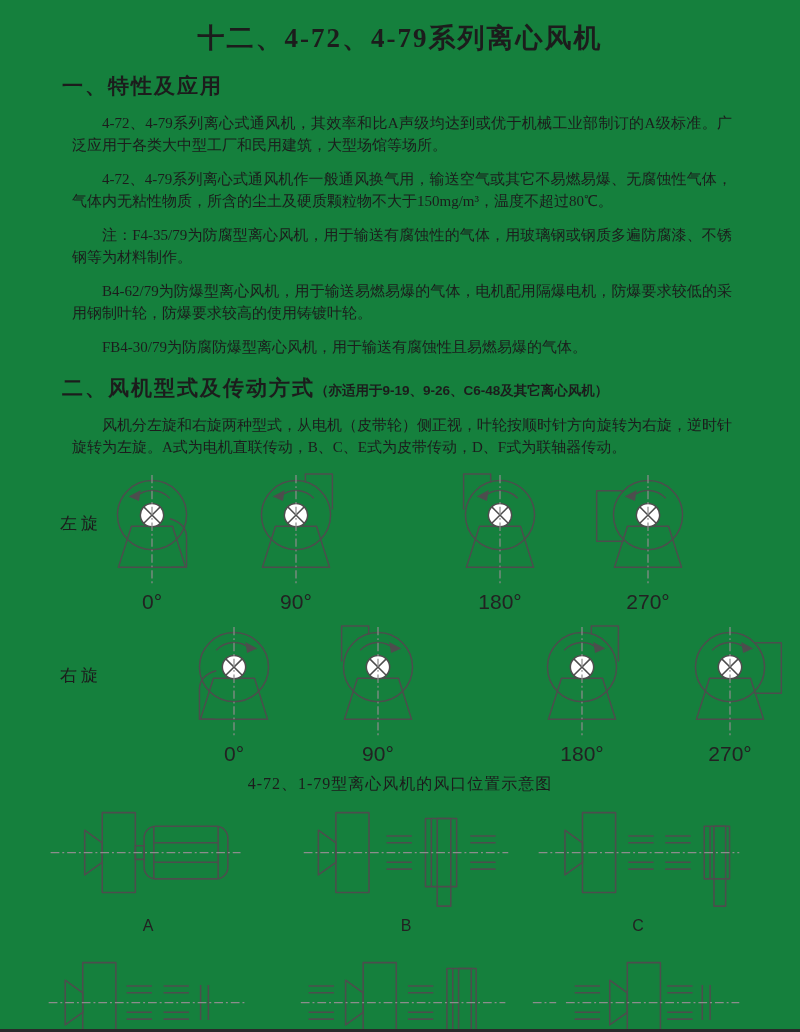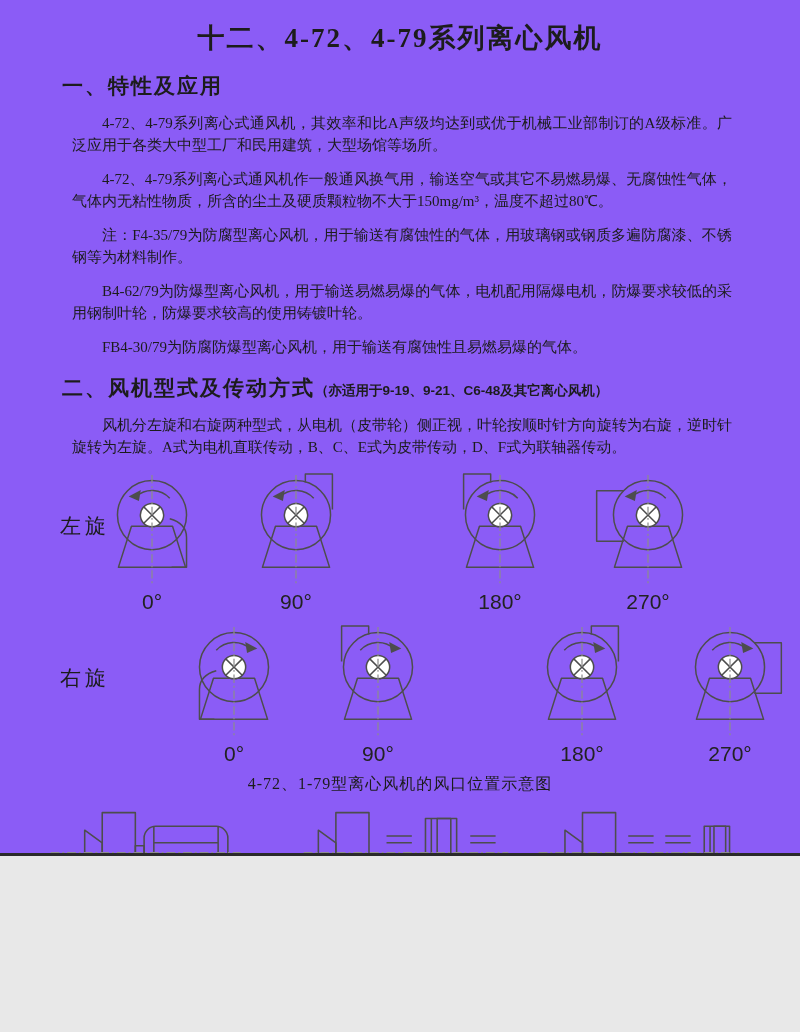--- a/index.html
+++ b/index.html
@@ -1,18 +1,18 @@
 <!DOCTYPE html>
 <html><head>
 <meta charset="utf-8">
 <style>
   html,body { margin:0; padding:0; background:#e8e8e8; }
   .page {
-    position:relative; width:800px; height:856px; margin:0 auto;
-    background:#8b5cf6; color:#1c1c1c; overflow:hidden;
+    position:relative; width:800px; height:1032px; margin:0 auto;
+    background:#15803d; color:#1c1c1c; overflow:hidden;
     font-family:"Liberation Serif", serif;
     box-sizing:border-box; border-bottom:3px solid #2a2a2a;
   }
   .title {
     margin:0; padding-top:20px; text-align:center;
     font-size:27px; font-weight:700; letter-spacing:2px;
     font-family:"Liberation Serif", serif;
   }
   .sec-head {
     margin:16px 0 6px 62px; font-size:21px; font-weight:700;
@@ -24,21 +24,21 @@
   }
   .bodytext { margin:0 56px 0 60px; font-size:15px; line-height:22px; text-align:justify; }
   .bodytext p { margin:12px; text-indent:2em; }
 
   
   .rot-block { position:relative; margin-top:14px; }
   .rot-row { position:relative; display:flex; margin-left:82px; align-items:flex-end; }
   .rot-row + .rot-row { margin-top:10px;justify-content:flex-end; }
   .rot-label {
     position:absolute; left:-22px; top:40px; width:70px;
-    font-size:21px; font-weight:500; letter-spacing:4px;
+    font-size:17px; font-weight:500; letter-spacing:4px;
     font-family:"Liberation Sans", sans-serif;
   }
   .rot-cell { width:140px; text-align:center; }
   .rot-cell.g1 { margin-left:4px; } .rot-cell.g2 { margin-left:64px; } .rot-cell.g3 { margin-left:8px; }
   .rot-cell svg { display:block; width:140px; height:117px; }
   .angle-label { font-size:21px; margin-top:1px; font-family:"Liberation Sans", sans-serif; color:#222; }
   .caption { text-align:center; font-size:16px; margin-top:8px; letter-spacing:1px; }
 
   
   .tr-block { margin-top:4px; }
@@ -64,21 +64,21 @@
 
   <h2 class="sec-head">一、特性及应用</h2>
   <div class="bodytext">
     <p>4-72、4-79系列离心式通风机，其效率和比A声级均达到或优于机械工业部制订的A级标准。广泛应用于各类大中型工厂和民用建筑，大型场馆等场所。</p>
     <p>4-72、4-79系列离心式通风机作一般通风换气用，输送空气或其它不易燃易爆、无腐蚀性气体，气体内无粘性物质，所含的尘土及硬质颗粒物不大于150mg/m³，温度不超过80℃。</p>
     <p>注：F4-35/79为防腐型离心风机，用于输送有腐蚀性的气体，用玻璃钢或钢质多遍防腐漆、不锈钢等为材料制作。</p>
     <p>B4-62/79为防爆型离心风机，用于输送易燃易爆的气体，电机配用隔爆电机，防爆要求较低的采用钢制叶轮，防爆要求较高的使用铸镀叶轮。</p>
     <p>FB4-30/79为防腐防爆型离心风机，用于输送有腐蚀性且易燃易爆的气体。</p>
   </div>
 
-  <h2 class="sec-head"><span>二、风机型式及传动方式</span><span class="note">（亦适用于9-19、9-21、C6-48及其它离心风机）</span></h2>
+  <h2 class="sec-head"><span>二、风机型式及传动方式</span><span class="note">（亦适用于9-19、9-26、C6-48及其它离心风机）</span></h2>
   <div class="bodytext">
     <p>风机分左旋和右旋两种型式，从电机（皮带轮）侧正视，叶轮按顺时针方向旋转为右旋，逆时针旋转为左旋。A式为电机直联传动，B、C、E式为皮带传动，D、F式为联轴器传动。</p>
   </div>
 
   <div class="rot-block">
 
     <div class="rot-row">
       <div class="rot-label">左旋</div>
 
       <div class="rot-cell">

